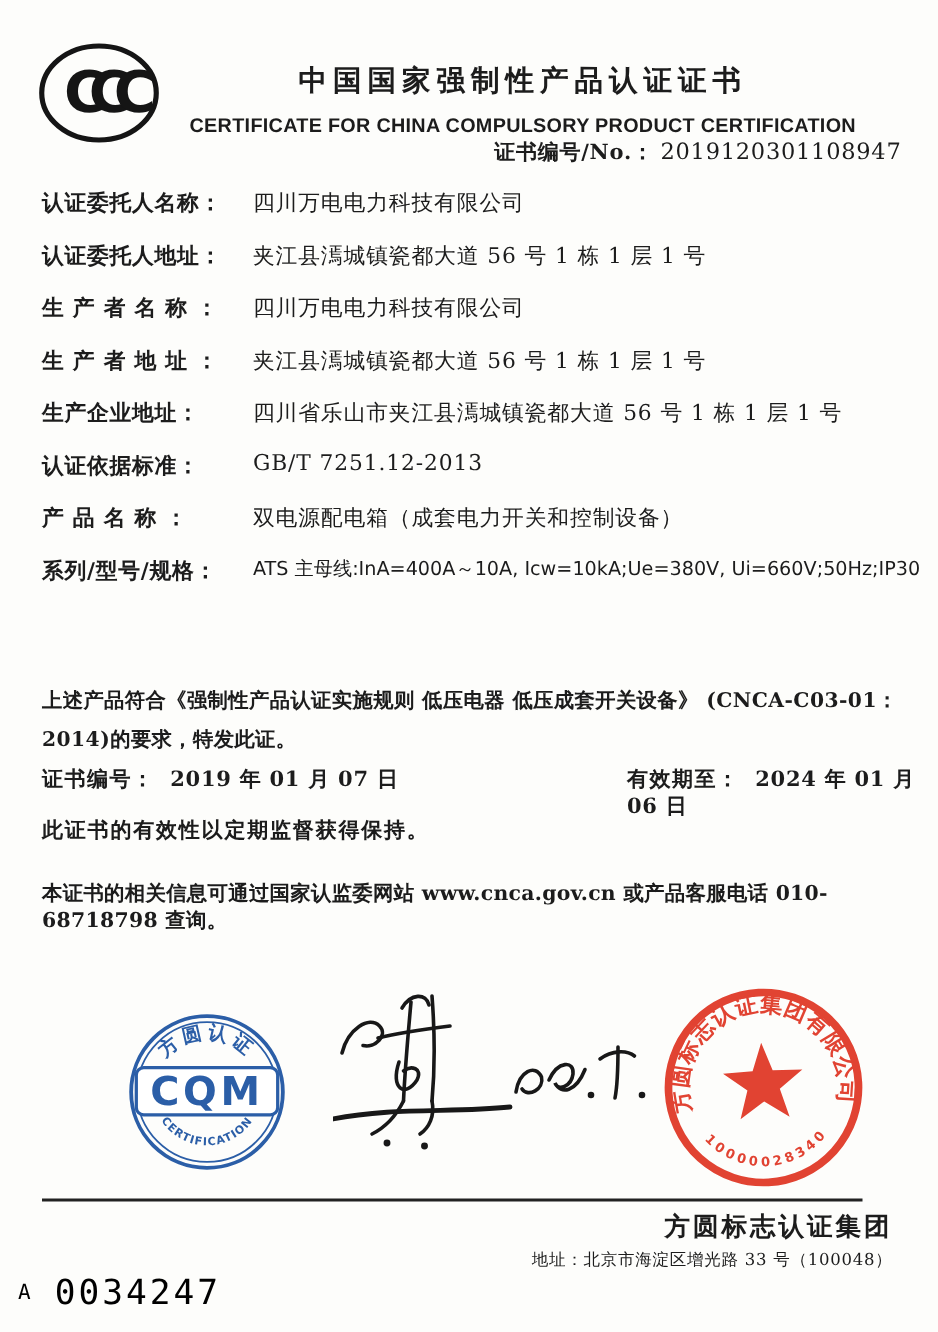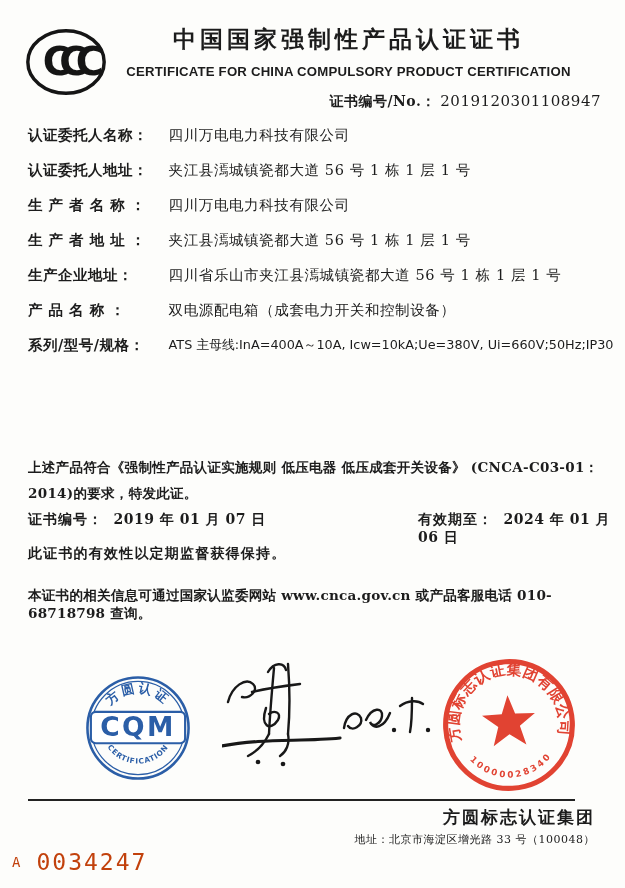--- a/index.html
+++ b/index.html
@@ -6,21 +6,21 @@
   body{
     width:625px;height:888px;position:relative;overflow:hidden;
     background:#fdfdfb;color:#1c1c1c;
     font-family:"DejaVu Serif","Liberation Serif",serif;
   }
   .page{position:absolute;inset:0;}
 
   .ccc{position:absolute;left:24px;top:26px;width:84px;height:72px;}
 
   .titles{position:absolute;left:100px;right:28px;top:24px;text-align:center;}
-  .title-zh{font-size:23px;font-weight:bold;letter-spacing:4px;}
+  .title-zh{font-size:19px;font-weight:bold;letter-spacing:4px;margin-top:17px;}
   .title-en{margin-top:9px;font-size:13.2px;font-weight:bold;letter-spacing:0.2px;
             font-family:"Liberation Sans","DejaVu Sans",sans-serif;}
 
   .certno{position:absolute;top:92px;right:24px;font-size:14px;}
   .certno .lbl{font-weight:bold;letter-spacing:0.5px;}
   .certno .num{font-size:15px;letter-spacing:0.5px;}
 
   .fields{position:absolute;left:28px;top:126px;right:10px;}
   .frow{height:35px;font-size:14.5px;white-space:nowrap;}
   .flabel{display:inline-block;width:136px;font-weight:bold;letter-spacing:0.5px;vertical-align:top;}
@@ -43,21 +43,21 @@
   .seal{position:absolute;left:440px;top:656px;width:138px;height:138px;opacity:0.95;transform:rotate(-3deg);}
 
   .rule{position:absolute;left:28px;right:50px;top:799px;border-top:2px solid #222;}
 
   .footer{position:absolute;left:30px;right:30px;top:806px;text-align:right;}
   .forg{font-size:17px;font-weight:bold;letter-spacing:2px;}
   .faddr{margin-top:3px;font-size:11px;letter-spacing:0.5px;}
   .fweb{margin-top:2px;font-size:12.5px;font-weight:bold;letter-spacing:1px;
         font-family:"Liberation Sans","DejaVu Sans",sans-serif;}
 
-  .serial{position:absolute;left:12px;top:849px;color:#c2410c;
+  .serial{position:absolute;left:12px;top:849px;color:#000000;
           font-family:"DejaVu Sans Mono","Liberation Mono",monospace;}
   .serial .pfx{font-size:14px;margin-right:16px;vertical-align:3px;}
   .serial .num{font-size:23px;letter-spacing:2px;}
 
   svg text{font-family:"DejaVu Serif","Liberation Serif",serif;}
   .sans-text{font-family:"DejaVu Sans","Liberation Sans",sans-serif;}
 </style>
 </head>
 <body>
 
@@ -91,20 +91,24 @@
       <span class="flabel">生 产 者 名 称 ：</span>
       <span class="fvalue">四川万电电力科技有限公司</span>
     </div>
     <div class="frow">
       <span class="flabel">生 产 者 地 址 ：</span>
       <span class="fvalue">夹江县漹城镇瓷都大道 56 号 1 栋 1 层 1 号</span>
     </div>
     <div class="frow">
       <span class="flabel">生产企业地址：</span>
       <span class="fvalue">四川省乐山市夹江县漹城镇瓷都大道 56 号 1 栋 1 层 1 号</span>
+    </div>
+    <div class="frow">
+      <span class="flabel">认证依据标准：</span>
+      <span class="fvalue">GB/T 7251.12-2013</span>
     </div>
     <div class="frow">
       <span class="flabel">产 品 名 称 ：</span>
       <span class="fvalue">双电源配电箱（成套电力开关和控制设备）</span>
     </div>
     <div class="frow">
       <span class="flabel">系列/型号/规格：</span>
       <span class="fvalue tech">ATS 主母线:InA=400A～10A, Icw=10kA;Ue=380V, Ui=660V;50Hz;IP30</span>
     </div>
   </div>

